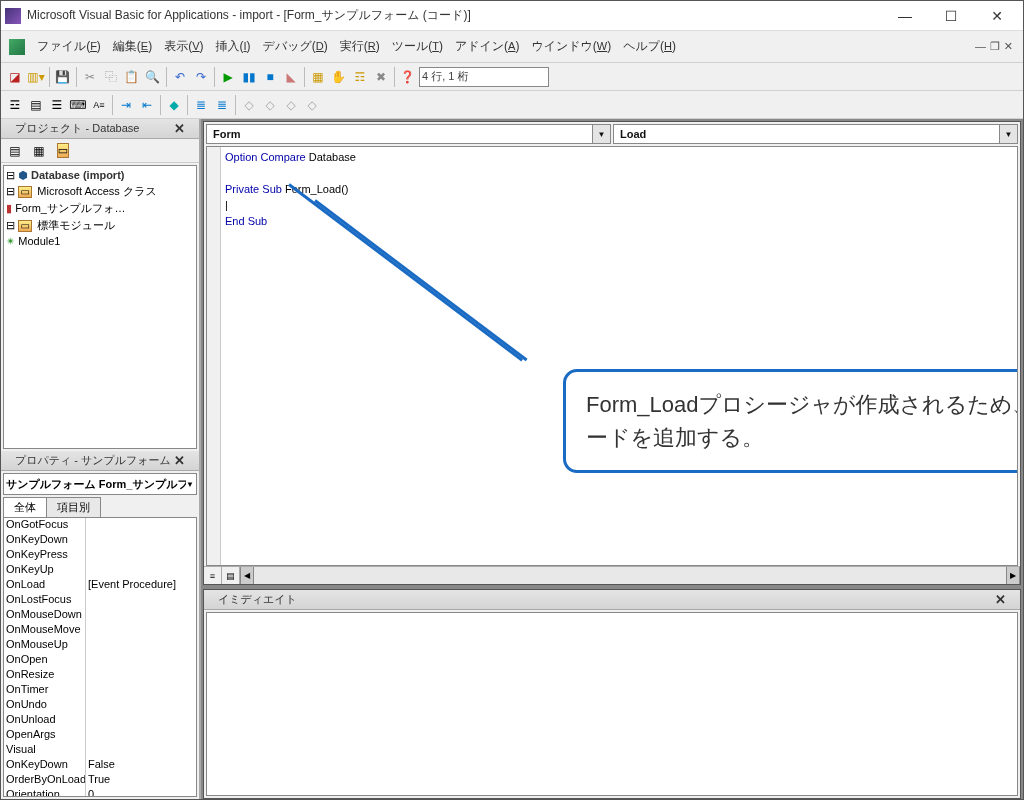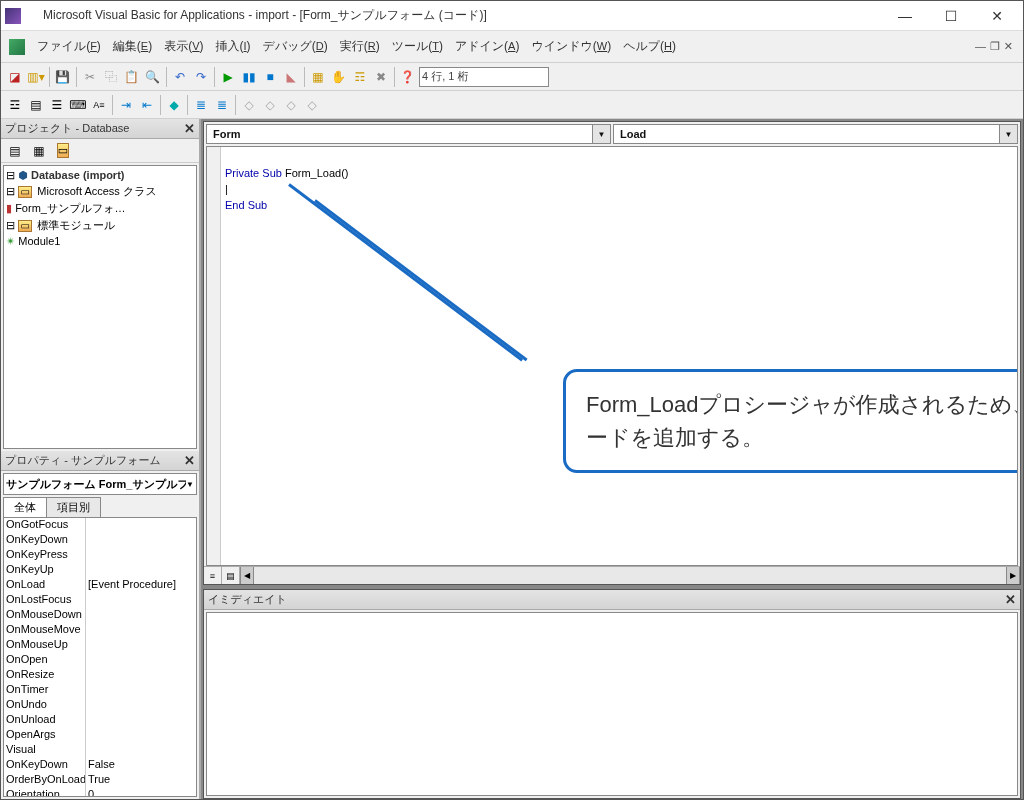--- a/index.html
+++ b/index.html
@@ -1,34 +1,34 @@
 <!DOCTYPE html>
 <html><head>
 <meta charset="utf-8">
 <style>
 * { margin: 0; padding: 0; box-sizing: border-box; font-family: "Segoe UI", "MS UI Gothic", sans-serif; font-size: 11px; }
 body { background: #fff; overflow: hidden; }
 .window { width: 1024px; height: 800px; border: 1px solid #555; display: flex; flex-direction: column; background: #f0f0f0; }
-.titlebar { height: 30px; background: #fff; display: flex; align-items: center; padding: 0 4px; border-bottom: 1px solid #ddd; gap: 16px; }
+.titlebar { height: 30px; background: #fff; display: flex; align-items: center; padding: 0 4px; border-bottom: 1px solid #ddd; }
 .titlebar .logo { width: 16px; height: 16px; background: linear-gradient(135deg,#437,#85b); margin-right: 6px; }
 .titlebar .title { flex: 1; font-size: 12px; color: #333; }
 .winbtns { display: flex; gap: 18px; padding-right: 8px; }
 .winbtn { width: 28px; height: 20px; display: flex; align-items: center; justify-content: center; color: #333; font-size: 14px; }
 .menubar { height: 32px; background: #f0f0f0; display: flex; align-items: center; padding: 0 2px; border-bottom: 1px solid #d0d0d0; }
 .menubar .vb-icn { width: 16px; height: 16px; background: linear-gradient(135deg,#4a6,#274); margin: 0 6px; }
 .menu-item { padding: 2px 6px; font-size: 12px; color: #333; }
 .menu-item u { text-decoration: underline; }
 .mdi-btns { margin-left: auto; display: flex; gap: 4px; padding-right: 8px; color: #555; }
 .toolbar { height: 28px; display: flex; align-items: center; gap: 1px; padding: 1px 4px; border-bottom: 1px solid #d0d0d0; background: #f0f0f0; }
 .tbtn { width: 20px; height: 20px; display: flex; align-items: center; justify-content: center; font-size: 12px; border: 1px solid transparent; }
 .tsep { width: 1px; height: 20px; background: #bbb; margin: 0 2px; }
 .status-combo { width: 130px; height: 20px; border: 1px solid #888; background: #fff; display: flex; align-items: center; padding: 0 2px; font-size: 11px; color: #444; }
 .body { flex: 1; display: flex; min-height: 0; }
 .left-col { width: 200px; display: flex; flex-direction: column; border-right: 2px solid #aaa; }
-.panel-title { background: linear-gradient(#e4e4e4,#d4d4d4); height: 20px; display: flex; align-items: center; padding: 0 4px; font-size: 11px; color: #333; border-bottom: 1px solid #aaa; }
+.panel-title { background: linear-gradient(#e4e4e4,#d4d4d4); height: 20px; display: flex; align-items: center; padding: 0 14px; font-size: 11px; color: #333; border-bottom: 1px solid #aaa; }
 .panel-title .x { margin-left: auto; font-weight: bold; font-size: 13px; }
 .panel-tool { height: 24px; display: flex; align-items: center; gap: 4px; padding: 0 4px; background: #f0f0f0; border-bottom: 1px solid #ccc; }
 .tree { flex: 1; background: #fff; border: 1px solid #888; margin: 2px; padding: 2px; overflow-x: auto; overflow-y: hidden; white-space: nowrap; font-size: 11px; height: 190px; min-height: 190px; }
 .tree .node { padding: 1px 0; }
 .lv1 { padding-left: 12px; }
 .lv2 { padding-left: 28px; }
 .tree .icn { display: inline-flex; width: 14px; height: 12px; align-items: center; justify-content: center; margin-right: 2px; font-size: 10px; }
 .fold-y { background: linear-gradient(#fe8,#ea5); border: 1px solid #a73; }
 .proj { color: #333; font-weight: bold; }
 .prop-hdr { height: 22px; border: 1px solid #888; margin: 2px; background: #fff; display: flex; align-items: center; padding: 0 2px; }
@@ -261,20 +261,21 @@
             <span>Form</span>
               <div class="dd">▼</div>
           </div>
           <div class="combo">
             <span>Load</span>
               <div class="dd">▼</div>
           </div>
         </div>
         <div class="code-area">
           <div class="gutter"></div>
+          <div class="code-line"><span class="kw">Option Compare</span><span> Database</span></div>
           <div class="code-line"> </div>
           <div class="code-line"><span class="kw">Private Sub</span><span> Form_Load()</span></div>
           <div class="code-line">|</div>
           <div class="code-line"><span class="kw">End Sub</span></div>
 
           <div class="callout-line" style="left:82px; top:36px; width:292px; transform:rotate(37deg);"></div>
           <div class="callout-line" style="left:108px; top:52px; width:265px; transform:rotate(37deg);"></div>
           <div class="callout">Form_Loadプロシージャが作成されるため、コードを追加する。</div>
         </div>
         <div class="view-icons">

